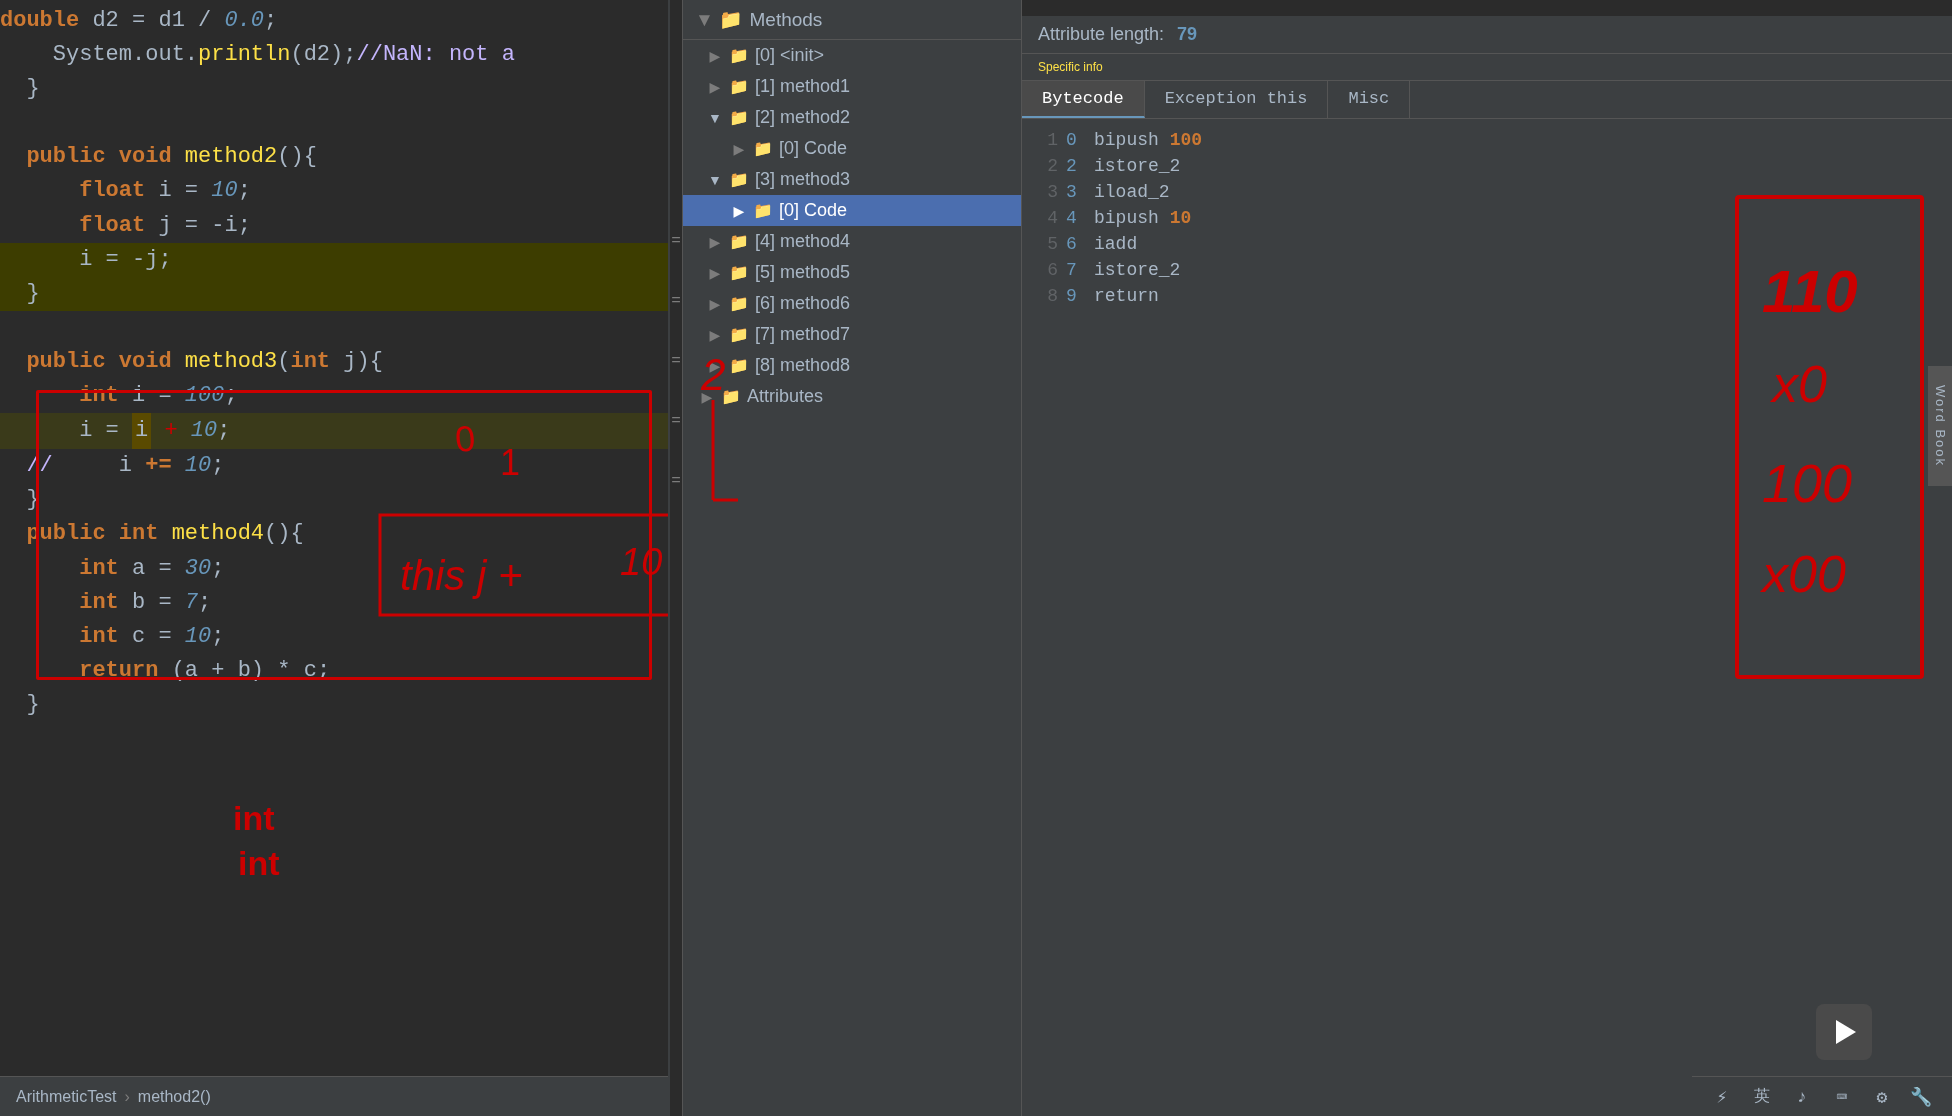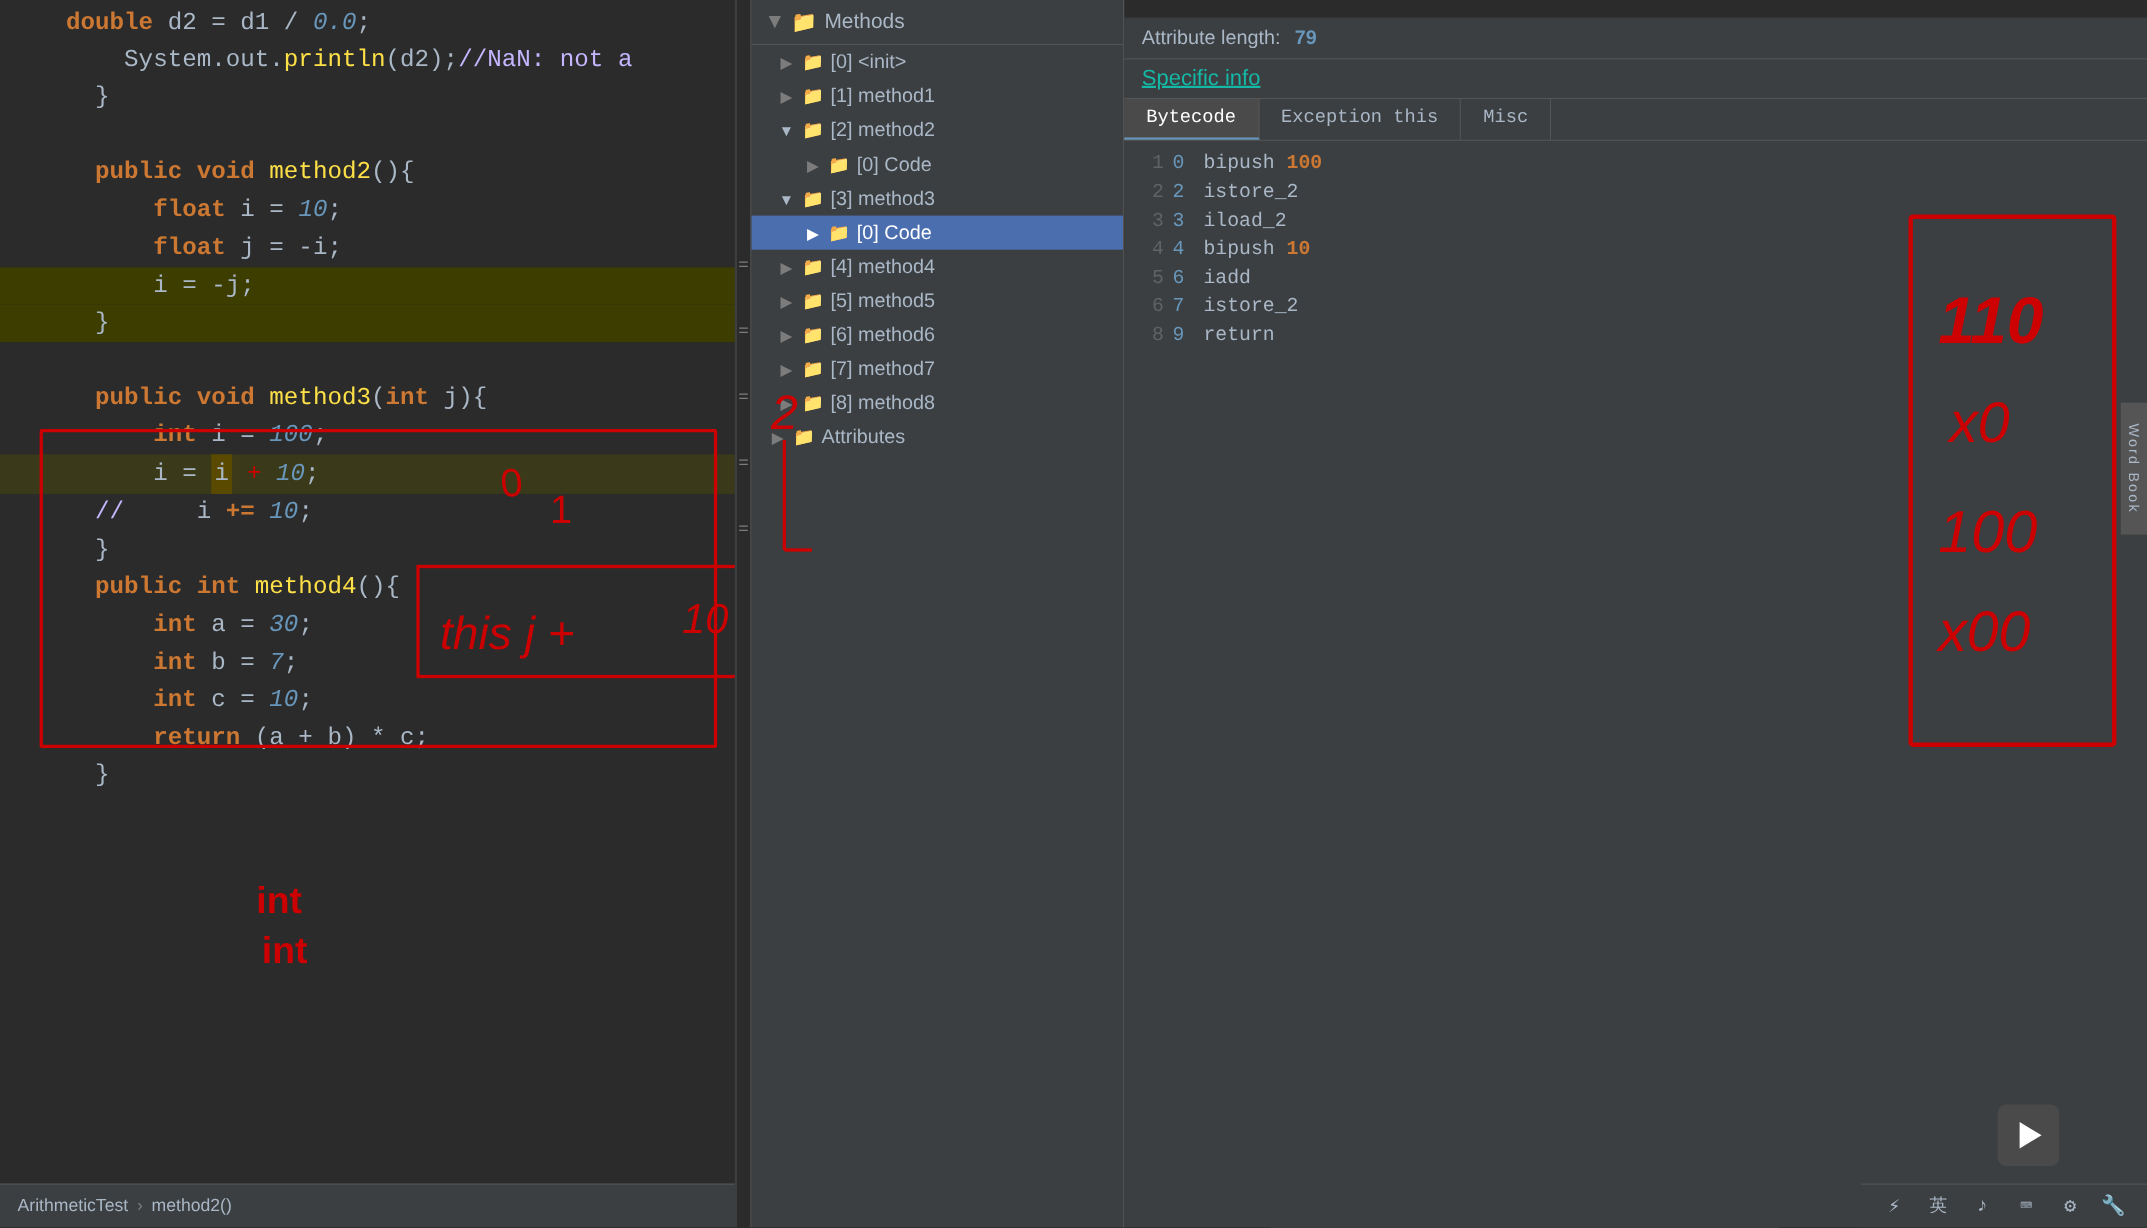--- a/index.html
+++ b/index.html
@@ -22,21 +22,20 @@
       font-size: 22px;
       line-height: 1.45;
       overflow: hidden;
       position: relative;
       padding: 0;
     }
 
     .code-line {
       display: flex;
       align-items: baseline;
-      padding-left: 60px;
       position: relative;
     }
 
     .kw { color: #cc7832; font-weight: bold; }
     .num { color: #6897bb; font-style: italic; }
     .comment { color: #c4b5fd; }
     .method-name { color: #fde047; }
     .var { color: #a9b7c6; }
     .class-name { color: #a9b7c6; }
 
@@ -123,24 +122,23 @@
     }
     .bc-idx { color: #606366; width: 20px; text-align: right; }
     .bc-offset { color: #6897bb; width: 20px; }
     .bc-op { color: #a9b7c6; }
     .bc-op .highlight { color: #cc7832; font-weight: bold; }
 
     
     .specific-info {
       padding: 6px 16px;
       font-family: Arial, sans-serif;
-      font-size: 20px;
-      color: #14b8a6;
+      font-size: 12px;
+      color: #fde047;
       border-bottom: 1px solid #555;
-      text-decoration: underline;
     }
 
     
     .status-bar {
       position: absolute;
       bottom: 0;
       left: 0;
       width: 670px;
       height: 40px;
       background: #3c3f41;

